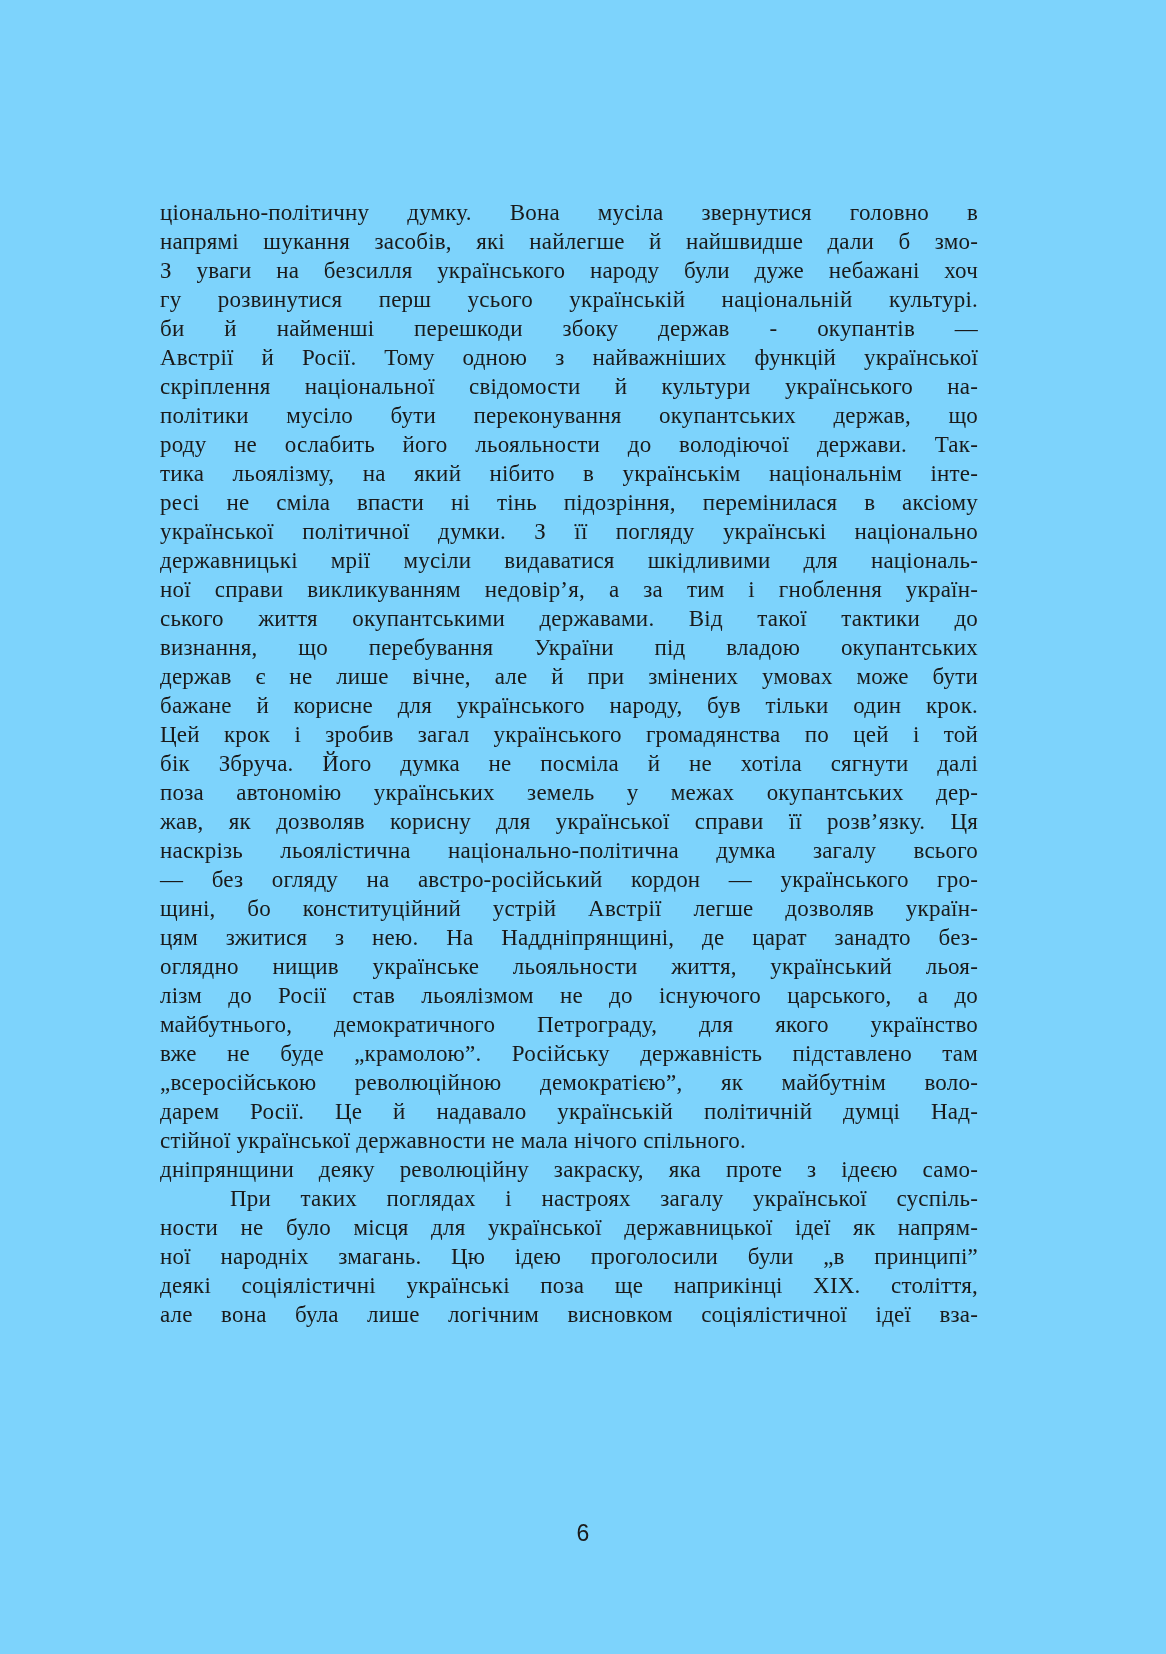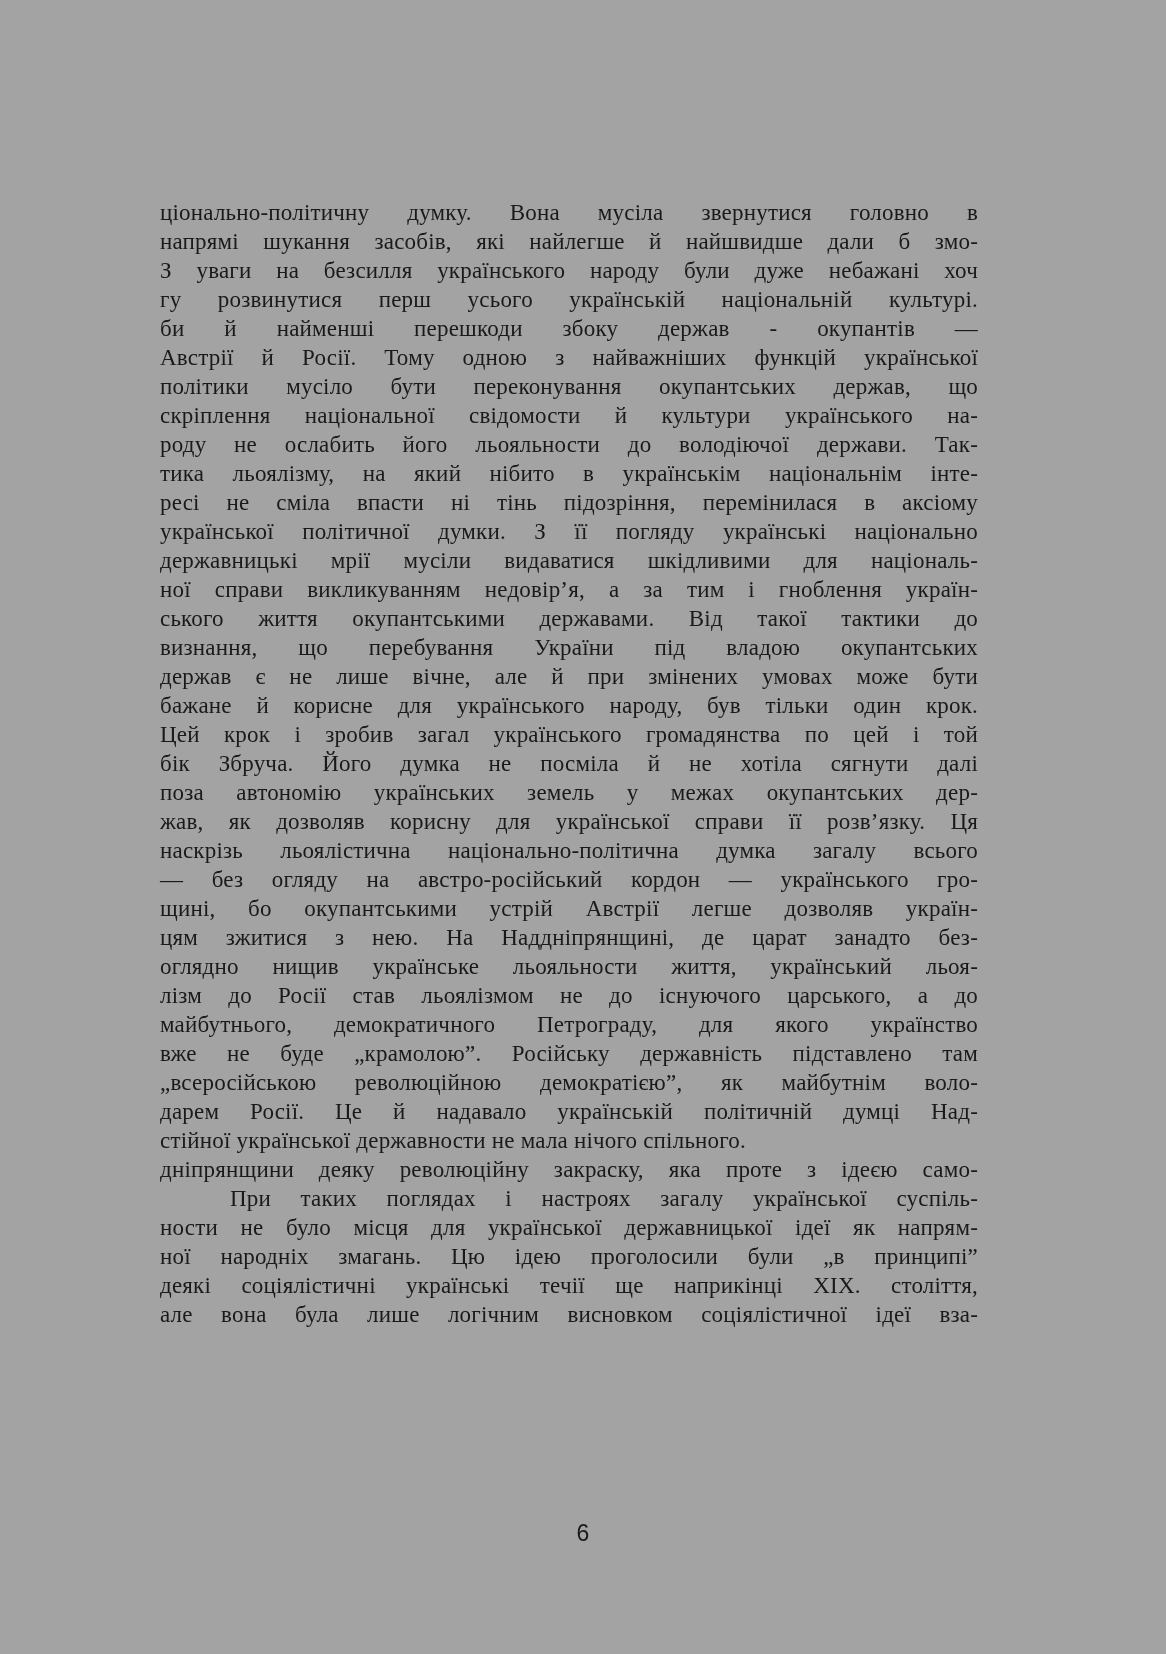--- a/index.html
+++ b/index.html
@@ -12,21 +12,21 @@
       height: 1654px;
       position: relative;
       overflow: hidden;
     }
     .page {
       position: absolute;
       left: 0;
       top: 0;
       width: 1166px;
       height: 1654px;
-      background: #a3a3a3;
+      background: #7dd3fc;
     }
     .text-block {
       position: absolute;
       left: 160px;
       top: 198px;
       width: 818px;
       font-family: "Liberation Serif", "DejaVu Serif", serif;
       font-size: 23px;
       line-height: 29px;
       color: #1a1a1a;
@@ -62,51 +62,51 @@
 
 <div class="page">
   <div class="text-block">
     <div>
       <span class="line">ціонально-політичну думку. Вона мусіла звернутися головно в</span>
       <span class="line">напрямі шукання засобів, які найлегше й найшвидше дали б змо-</span>
       <span class="line">З уваги на безсилля українського народу були дуже небажані хоч</span>
       <span class="line">гу розвинутися перш усього українській національній культурі.</span>
       <span class="line">би й найменші перешкоди збоку держав - окупантів —</span>
       <span class="line">Австрії й Росії. Тому одною з найважніших функцій української</span>
+      <span class="line">скріплення національної свідомости й культури українського на-</span>
       <span class="line">політики мусіло бути переконування окупантських держав, що</span>
-      <span class="line">скріплення національної свідомости й культури українського на-</span>
       <span class="line">роду не ослабить його льояльности до володіючої держави. Так-</span>
       <span class="line">тика льоялізму, на який нібито в українськім національнім інте-</span>
       <span class="line">ресі не сміла впасти ні тінь підозріння, перемінилася в аксіому</span>
       <span class="line">української політичної думки. З її погляду українські національно</span>
       <span class="line">державницькі мрії мусіли видаватися шкідливими для національ-</span>
       <span class="line">ної справи викликуванням недовір’я, а за тим і гноблення україн-</span>
       <span class="line">ського життя окупантськими державами. Від такої тактики до</span>
       <span class="line">визнання, що перебування України під владою окупантських</span>
       <span class="line">держав є не лише вічне, але й при змінених умовах може бути</span>
       <span class="line">бажане й корисне для українського народу, був тільки один крок.</span>
       <span class="line">Цей крок і зробив загал українського громадянства по цей і той</span>
       <span class="line">бік Збруча. Його думка не посміла й не хотіла сягнути далі</span>
       <span class="line">поза автономію українських земель у межах окупантських дер-</span>
       <span class="line">жав, як дозволяв корисну для української справи її розв’язку. Ця</span>
       <span class="line">наскрізь льоялістична національно-політична думка загалу всього</span>
       <span class="line">— без огляду на австро-російський кордон — українського гро-</span>
-      <span class="line">щині, бо окупантськими устрій Австрії легше дозволяв україн-</span>
+      <span class="line">щині, бо конституційний устрій Австрії легше дозволяв україн-</span>
       <span class="line">цям зжитися з нею. На Наддніпрянщині, де царат занадто без-</span>
       <span class="line">оглядно нищив українське льояльности життя, український льоя-</span>
       <span class="line">лізм до Росії став льоялізмом не до існуючого царського, а до</span>
       <span class="line">майбутнього, демократичного Петрограду, для якого українство</span>
       <span class="line">вже не буде „крамолою”. Російську державність підставлено там</span>
       <span class="line">„всеросійською революційною демократією”, як майбутнім воло-</span>
       <span class="line">дарем Росії. Це й надавало українській політичній думці Над-</span>
       <span class="line last">стійної української державности не мала нічого спільного.</span>
       <span class="line">дніпрянщини деяку революційну закраску, яка проте з ідеєю само-</span>
     </div>
     <div>
       <span class="line indent">При таких поглядах і настроях загалу української суспіль-</span>
       <span class="line">ности не було місця для української державницької ідеї як напрям-</span>
       <span class="line">ної народніх змагань. Цю ідею проголосили були „в принципі”</span>
-      <span class="line">деякі соціялістичні українські течії ще наприкінці XIX. століття,</span>
+      <span class="line">деякі соціялістичні українські поза ще наприкінці XIX. століття,</span>
       <span class="line">але вона була лише логічним висновком соціялістичної ідеї вза-</span>
     </div>
   </div>
   <div class="page-number">6</div>
 </div>
 
 </body></html>

